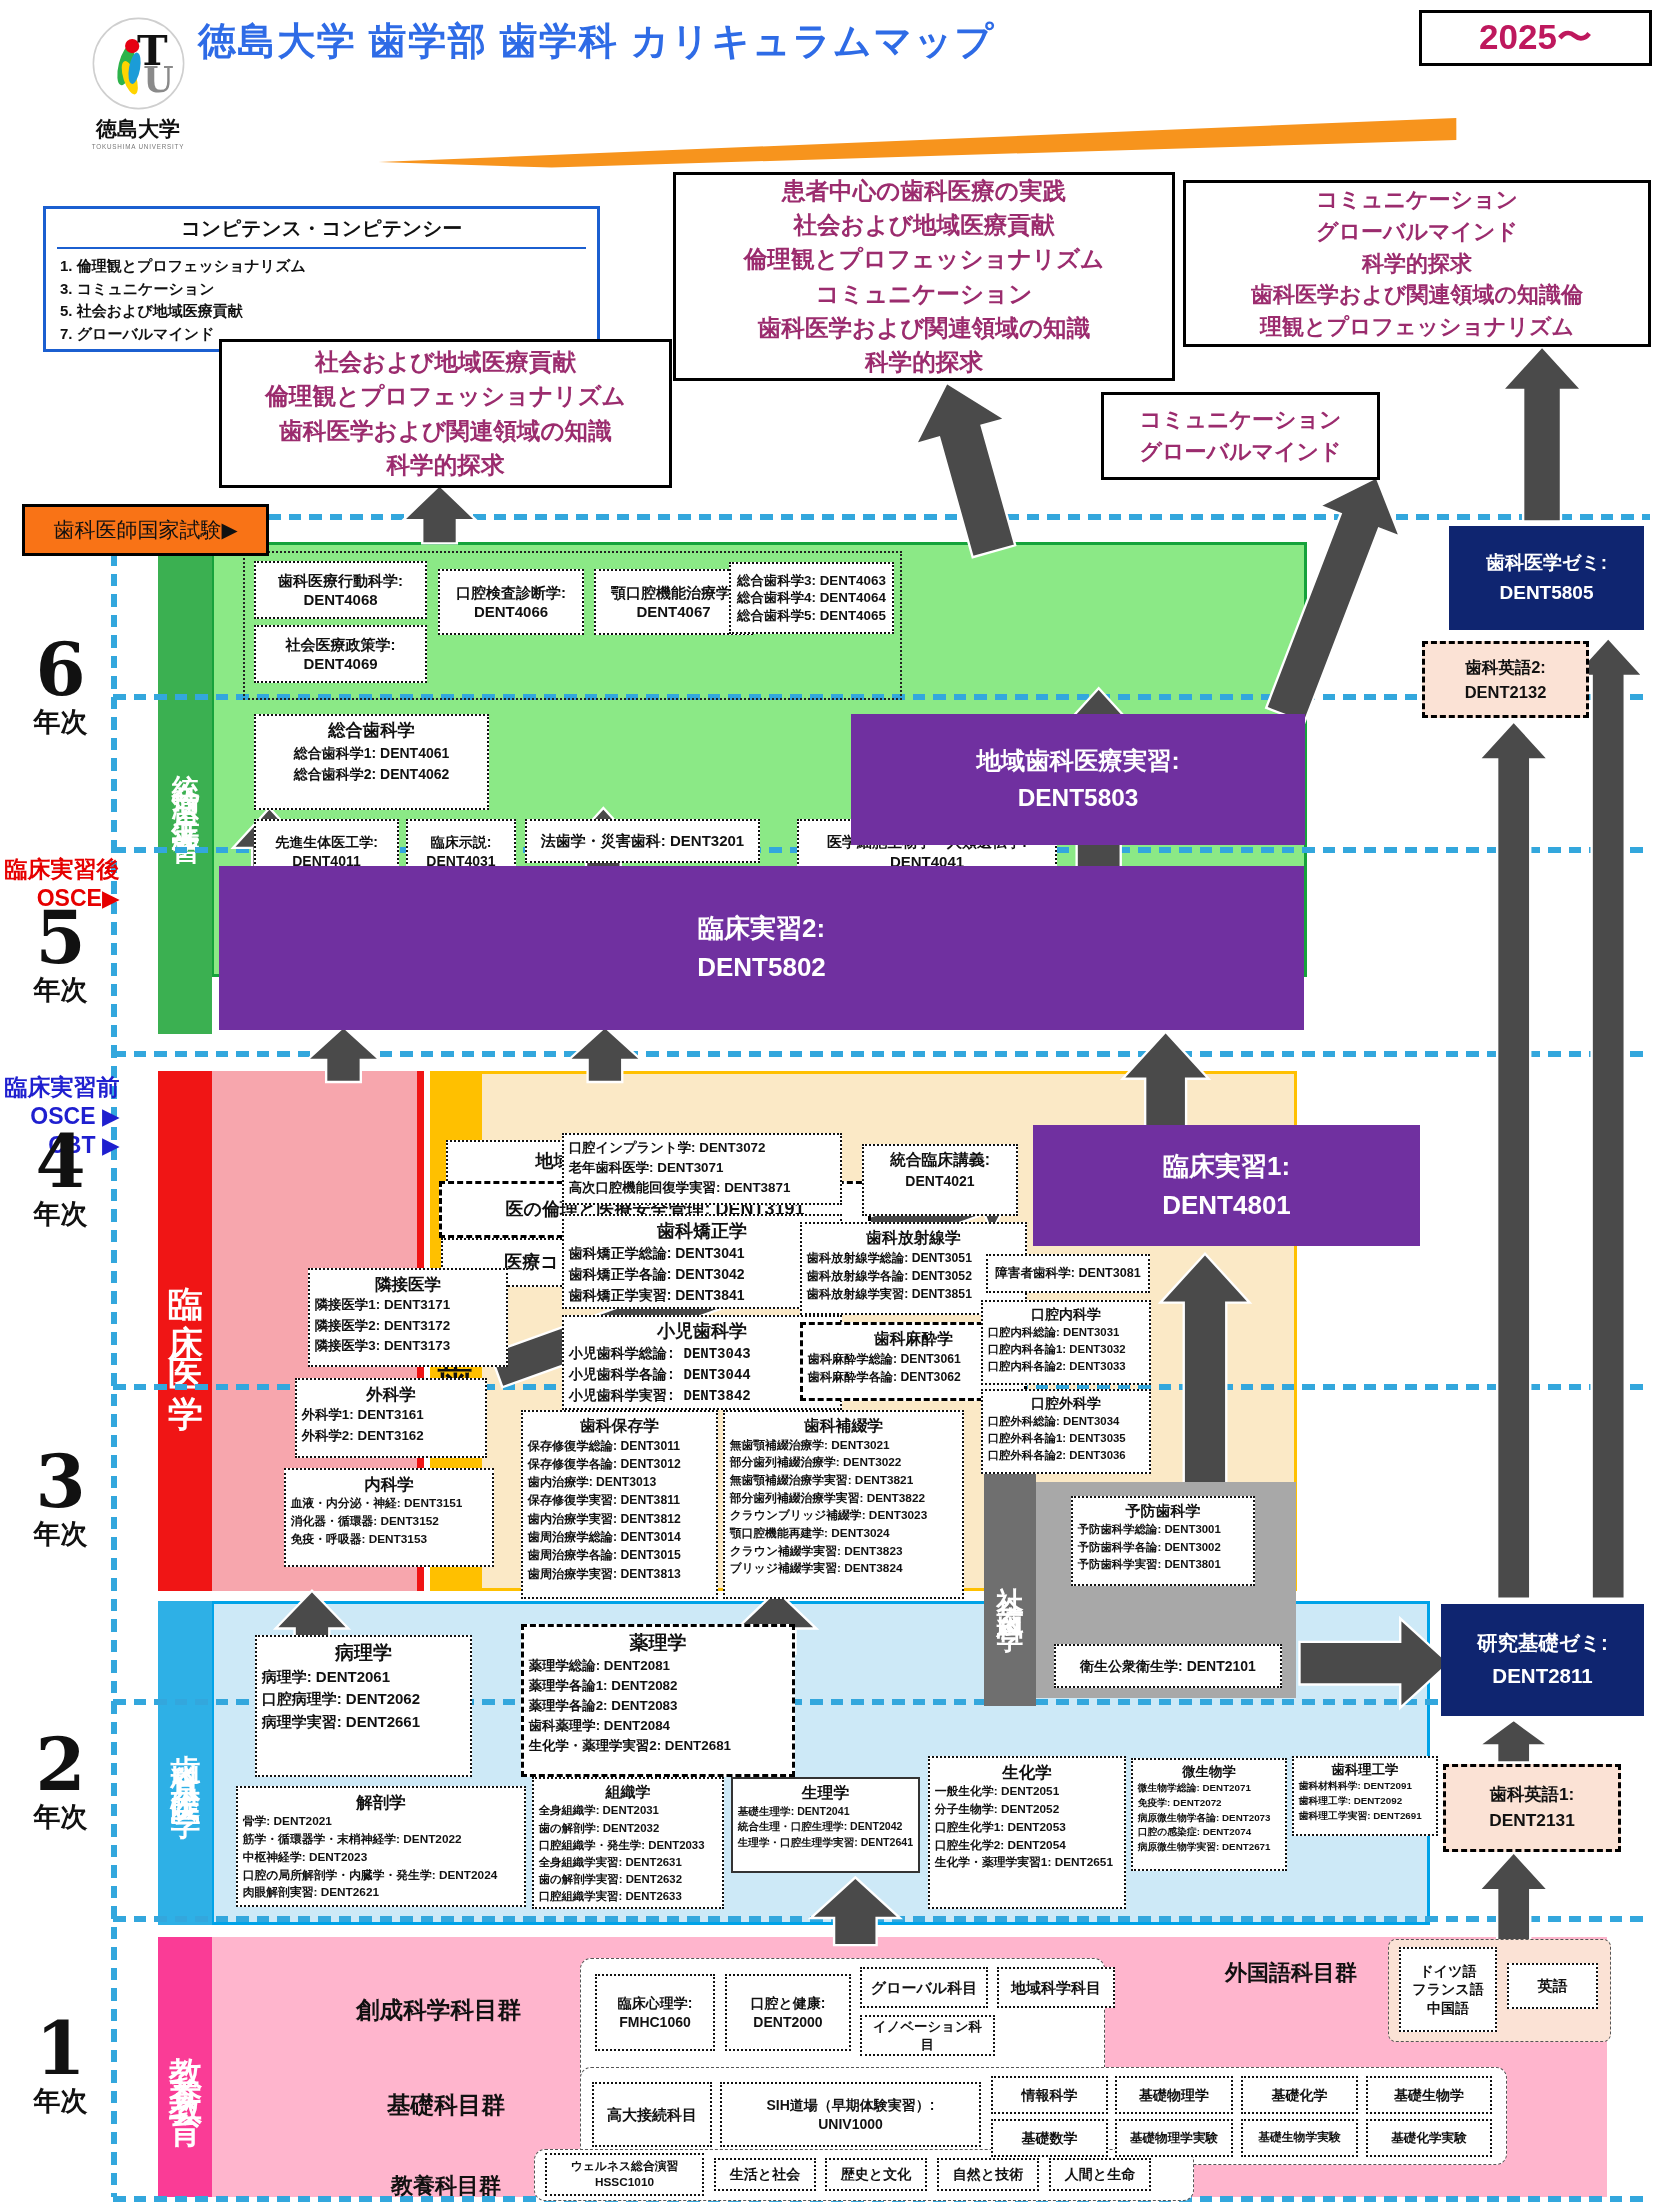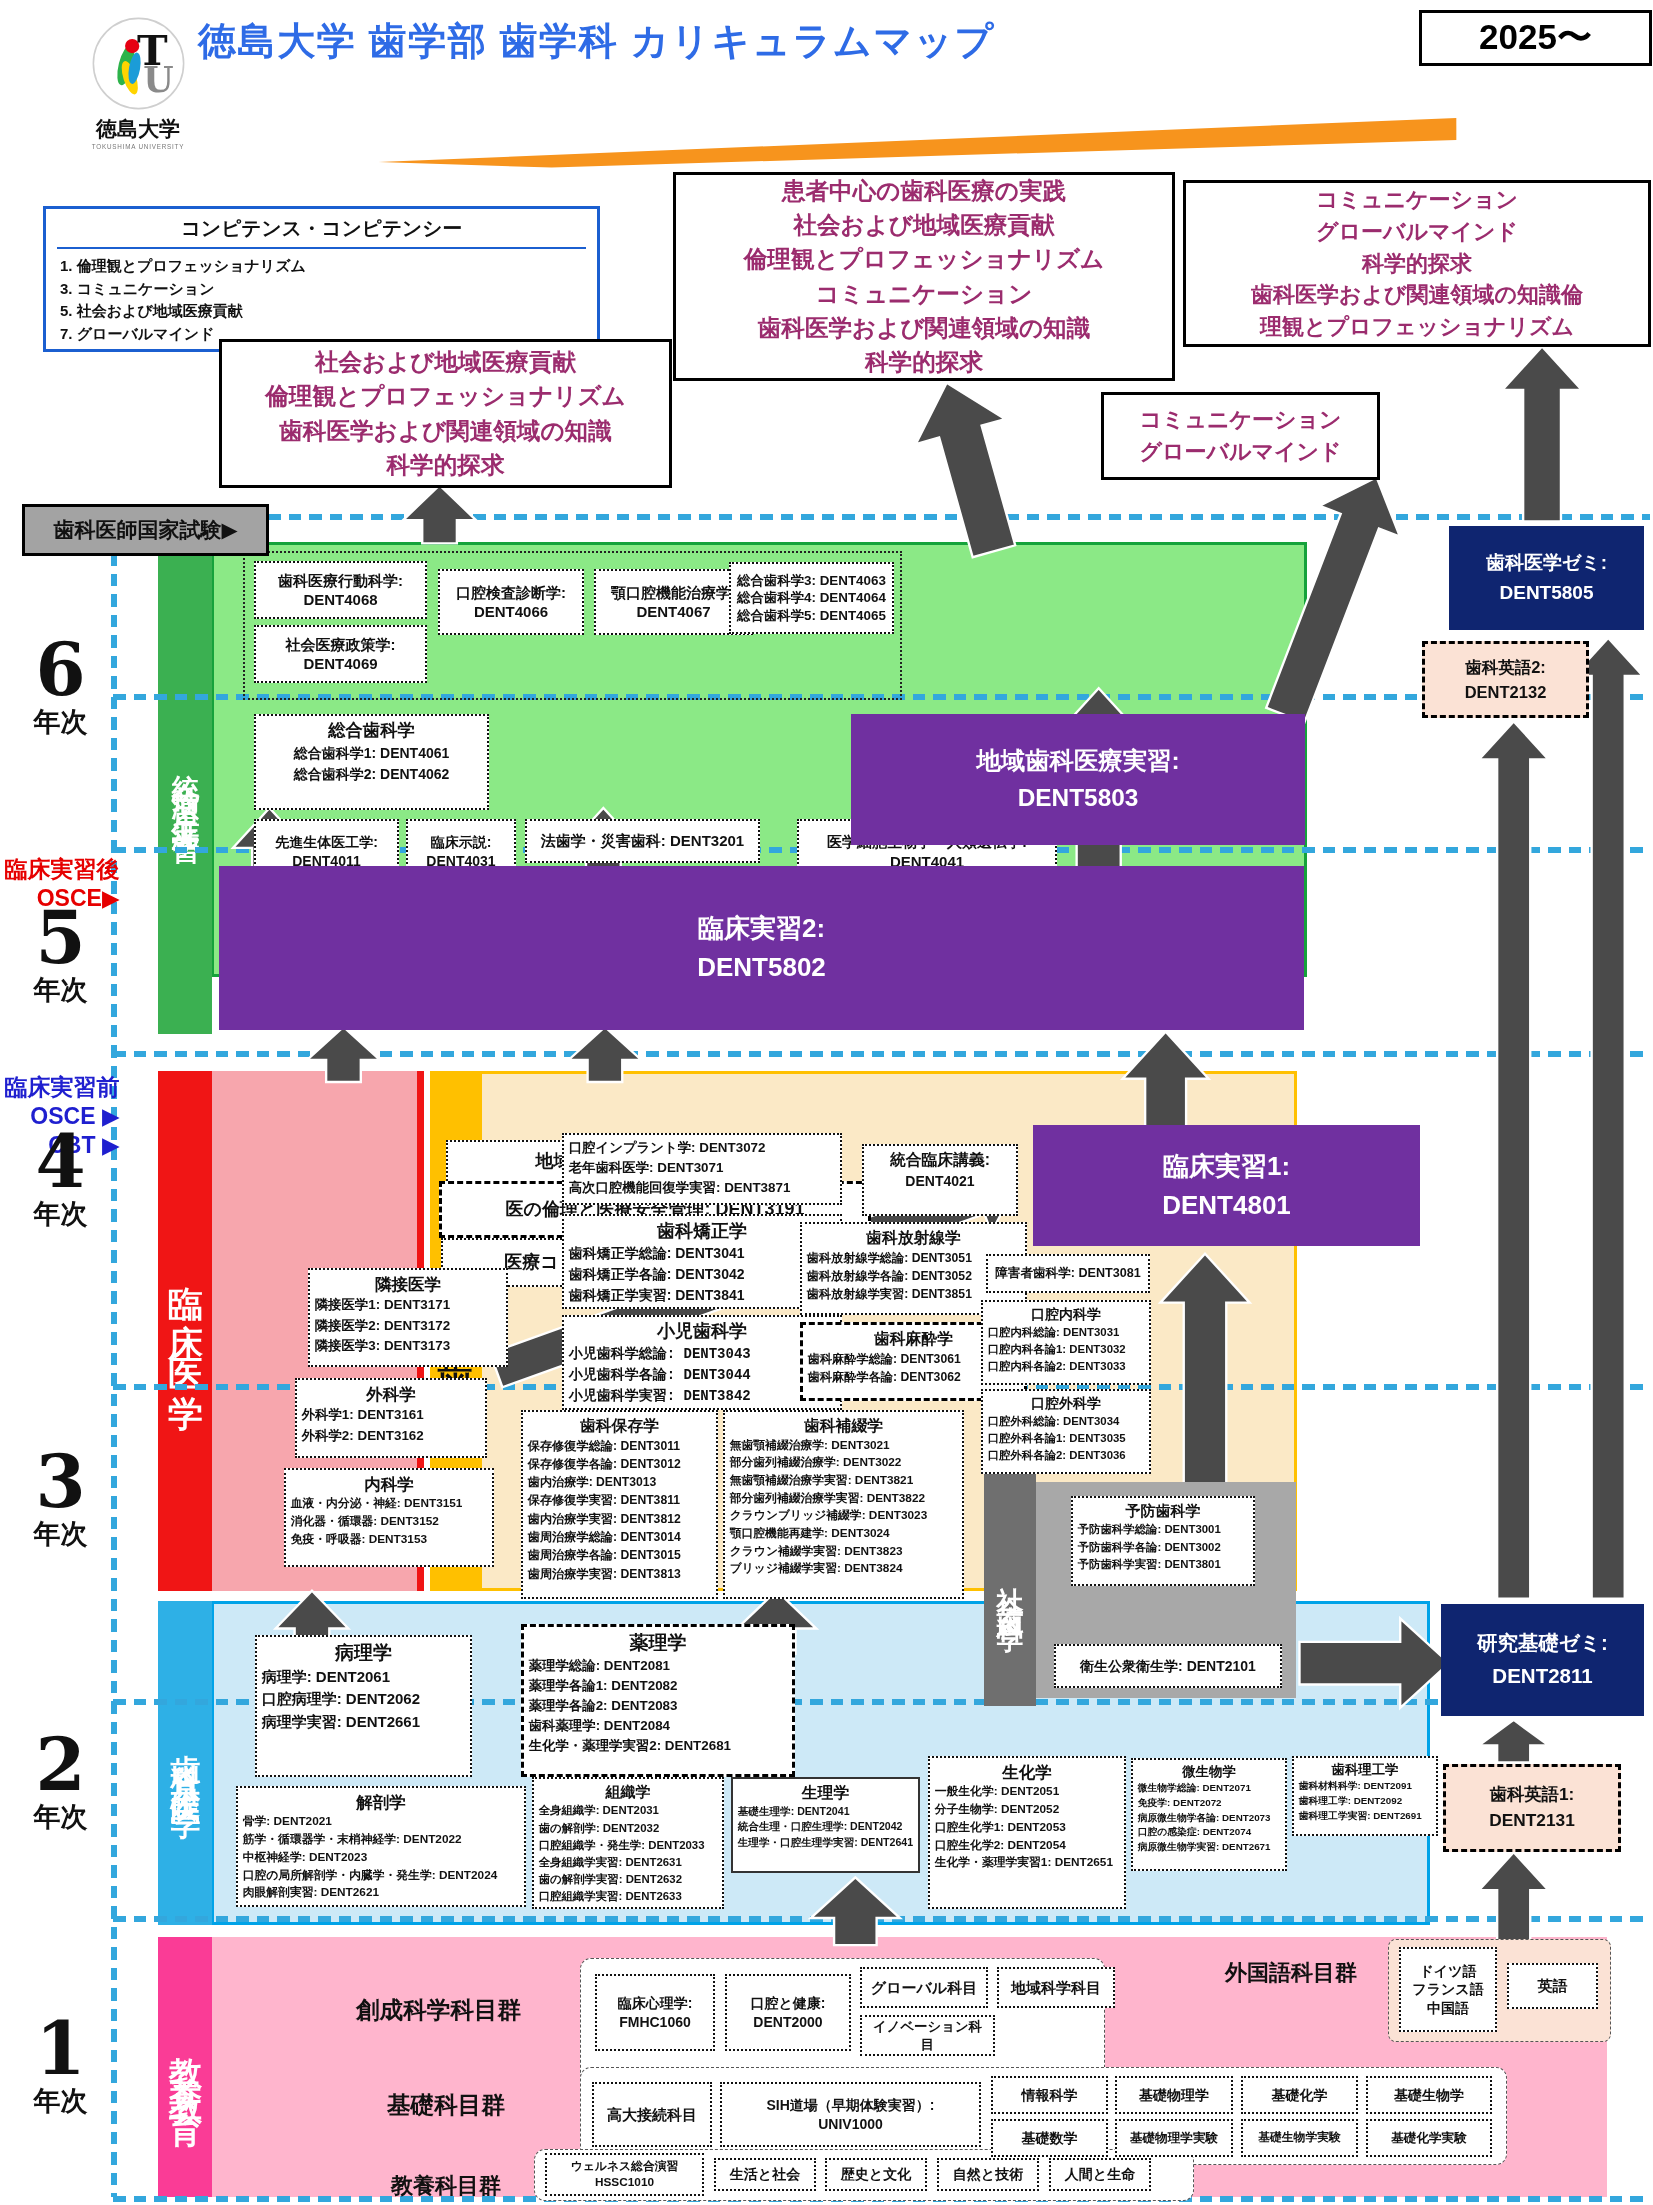--- a/index.html
+++ b/index.html
@@ -2,36 +2,36 @@
 <html style="font-size:12.6px"><head>
 <meta charset="utf-8">
 <style>
   html,body{margin:0;padding:0;background:#fff;}
   #canvas{position:relative;width:1654px;height:2205px;background:#fff;overflow:hidden;
           font-family:"Liberation Sans","DejaVu Sans",sans-serif;color:#111;}
   
   #page-title{position:absolute;left:198px;top:15.8px;width:1217px;font-size:38px;font-weight:bold;
      color:#2E6BE6;letter-spacing:1.6px;z-index:20;}
   #year-range{position:absolute;left:1419px;top:9.5px;width:227px;height:50px;border:3.2px solid #000;
-     display:flex;align-items:center;justify-content:center;font-size:35px;font-weight:bold;color:#000000;z-index:20;background:#fff;}
+     display:flex;align-items:center;justify-content:center;font-size:35px;font-weight:bold;color:#be185d;z-index:20;background:#fff;}
   #logo{position:absolute;left:87px;top:15.8px;width:102px;height:169px;z-index:20;text-align:center;}
   #logo .lg-name{font-size:21px;font-weight:bold;color:#111;margin-top:1.6px;}
   #logo .lg-sub{font-size:6.3px;color:#777;letter-spacing:0.8px;}
   
   .outcome{position:absolute;background:#fff;border:3.2px solid #000;color:#9B2C6E;font-weight:bold;
      display:flex;align-items:center;justify-content:center;text-align:center;line-height:1.45;z-index:20;}
   
   #comp{position:absolute;left:43px;top:206px;width:551px;height:140px;border:3.2px solid #1B5FD0;background:#fff;z-index:20;}
   #comp .ct{font-size:19.7px;font-weight:bold;text-align:center;padding-top:6.3px;}
   #comp .cd{height:0;border-top:2.4px solid #1B5FD0;margin:4.7px 11px 6.3px 11px;}
   #comp .cols{display:flex;padding:0 14px;font-size:15px;font-weight:bold;line-height:1.5;}
   #comp .cols div{width:50%;white-space:pre-line;}
   
-  #exam{position:absolute;left:22px;top:504px;width:241px;height:46px;background:#a3a3a3;border:3.2px solid #000;
-     display:flex;align-items:center;justify-content:center;font-size:21px;font-weight:bold;z-index:22;}
+  #exam{position:absolute;left:22px;top:504px;width:241px;height:46px;background:#f97316;border:3.2px solid #000;
+     display:flex;align-items:center;justify-content:center;font-size:21px;font-weight:normal;z-index:22;}
   .chk{position:absolute;left:1.6px;width:118px;text-align:right;font-weight:bold;font-size:23px;line-height:1.25;z-index:22;white-space:pre-line;}
   #chk-post{top:855px;color:#E60000;}
   #chk-pre{top:1073px;color:#1F1FCF;}
   
   .yr{position:absolute;left:14px;width:93px;text-align:center;z-index:22;}
   .yr .n{font-family:"DejaVu Serif","Liberation Serif",serif;font-size:72px;font-weight:bold;line-height:0.95;}
   .yr .l{font-size:27px;font-weight:bold;}
   
   .hline{position:absolute;height:5.5px;z-index:3;
      background-image:repeating-linear-gradient(90deg,#33A7DD 0 12.6px,rgba(0,0,0,0) 12.6px 20.5px);}

